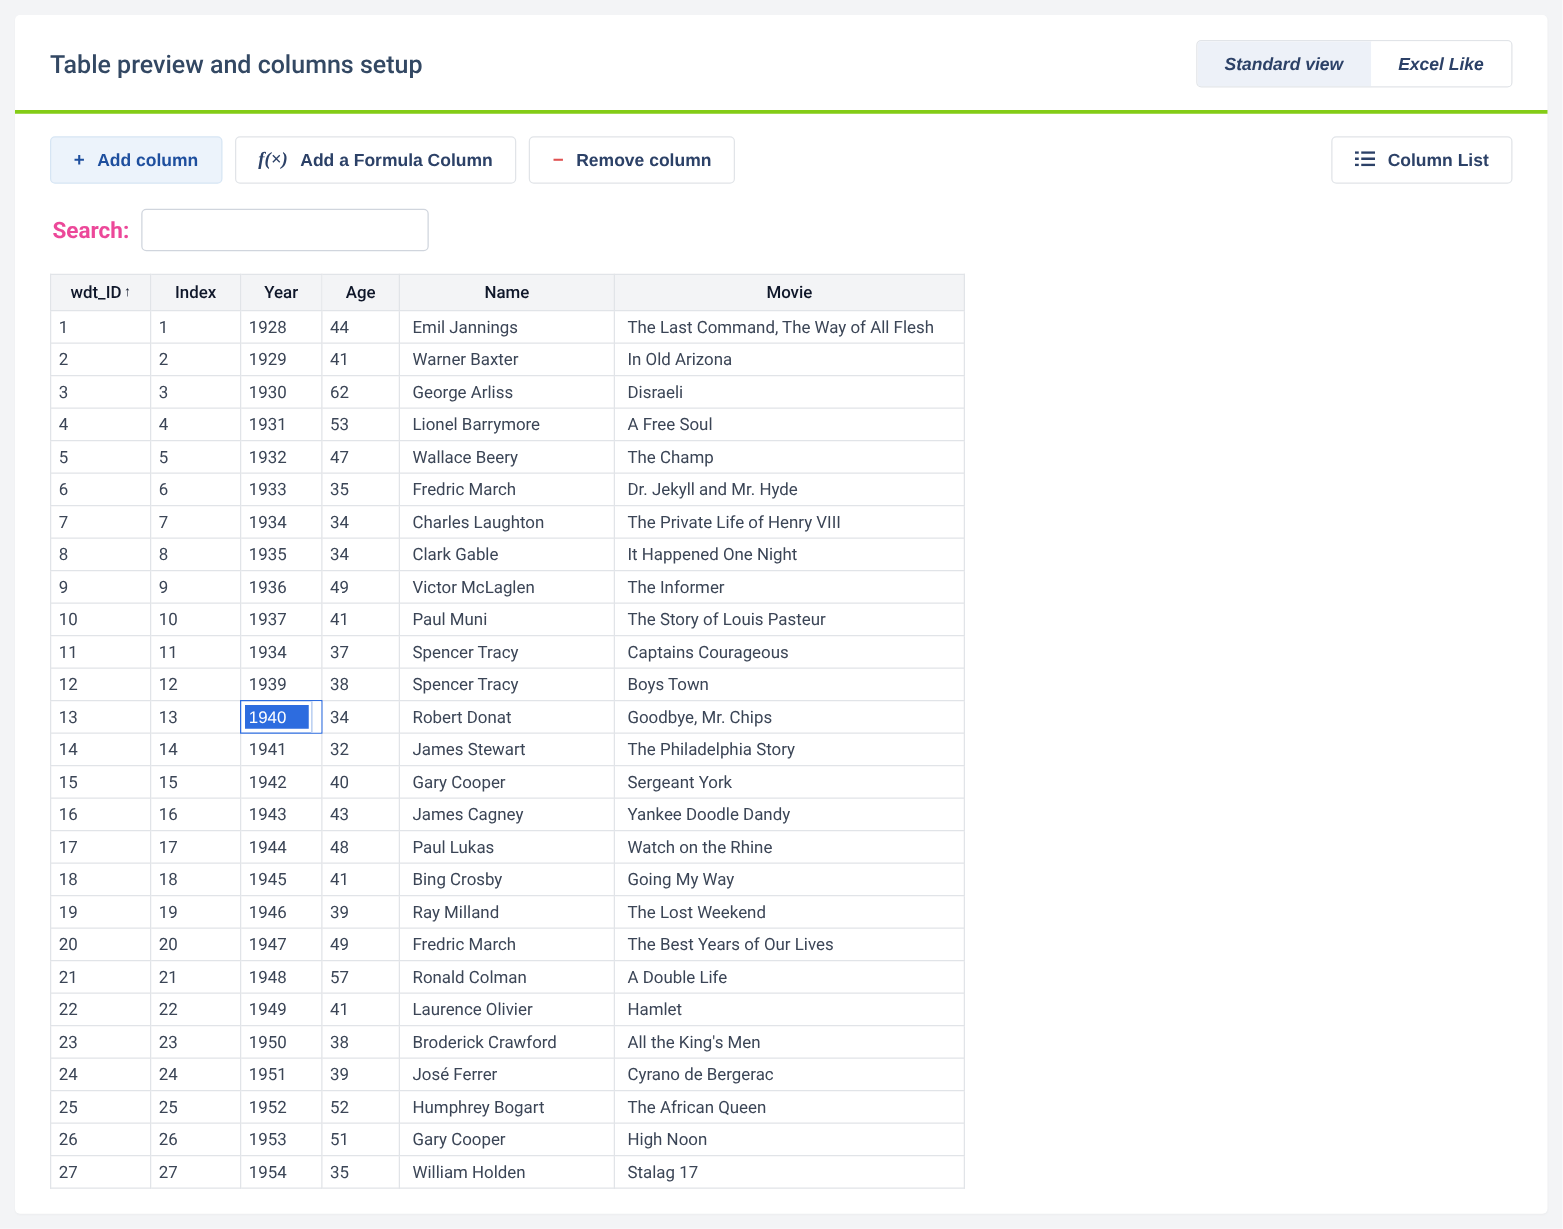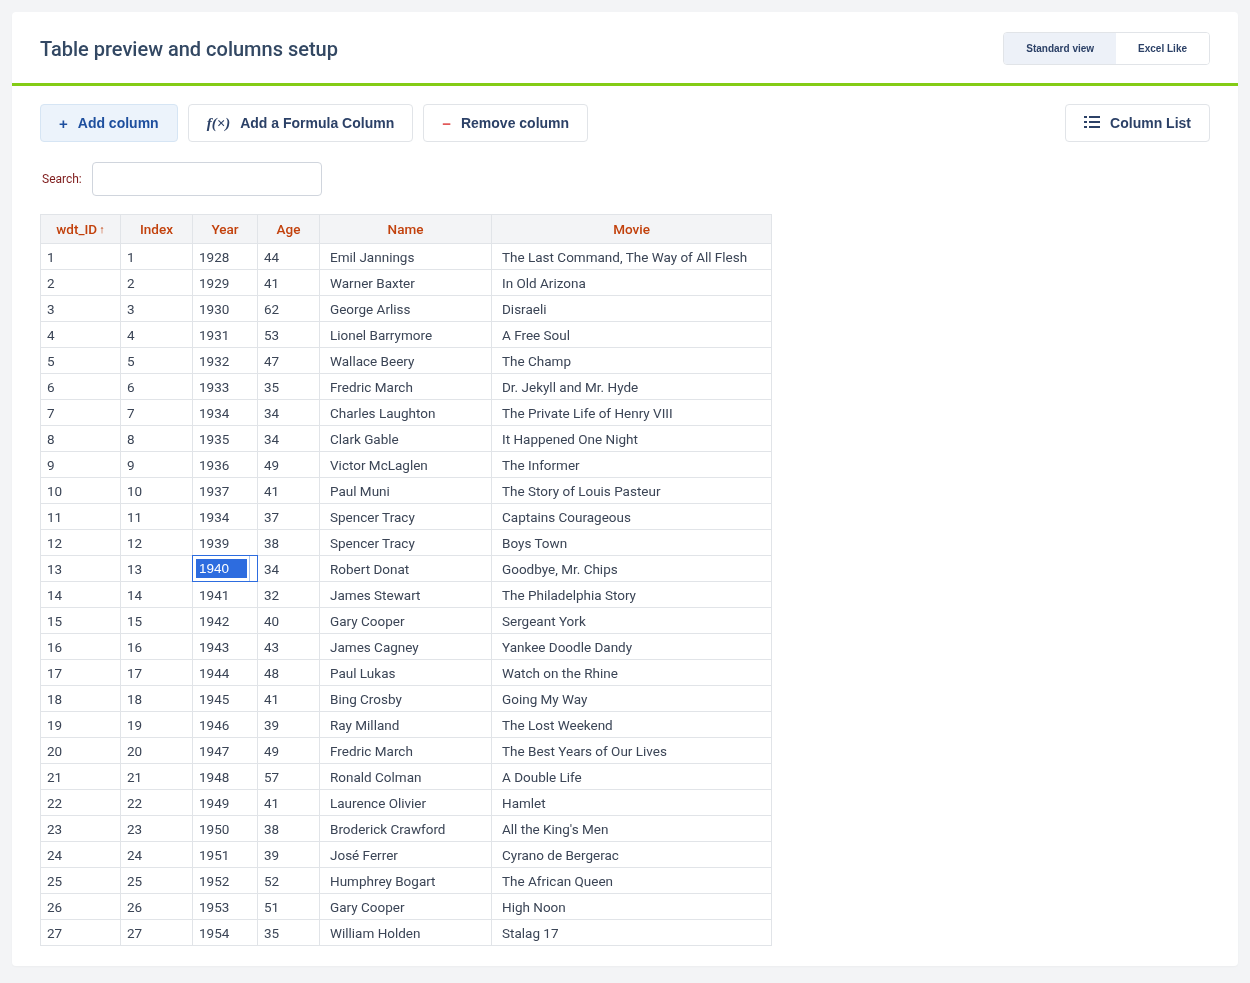--- a/index.html
+++ b/index.html
@@ -29,26 +29,27 @@
 }
 .view-toggle {
   display: flex;
   border: 1px solid #e1e4e8;
   border-radius: 4px;
   overflow: hidden;
   background: #fff;
 }
 .view-toggle button {
   padding: 10px 22px;
-  font-size: 10px;
+  font-size: 14px;
   font-weight: 600;
   border: none;
   background: #fff;
   color: #2c4167;
   cursor: pointer;
+  font-style: italic;
 }
 .view-toggle button.active {
   background: #edf1f8;
 }
 .toolbar {
   display: flex;
   justify-content: space-between;
   align-items: center;
   padding: 18px 28px 4px 28px;
 }
@@ -78,23 +79,23 @@
 .icon-plus { color: #1e4f9e; font-size: 17px; }
 .icon-fx { font-style: italic; font-family: Georgia, serif; font-weight: normal; color: #2c4167; }
 .icon-minus { color: #e05252; font-size: 16px; }
 .search-row {
   display: flex;
   align-items: center;
   gap: 10px;
   padding: 16px 28px 8px 30px;
 }
 .search-row label {
-  font-weight: 400;
-  color: #7f1d1d;
-  font-size: 12px;
+  font-weight: 700;
+  color: #ec4899;
+  font-size: 18px;
 }
 .search-row input {
   width: 230px;
   height: 34px;
   border: 1px solid #d0d5dd;
   border-radius: 4px;
   padding: 0 10px;
   font-size: 14px;
 }
 .table-wrap {
@@ -111,21 +112,21 @@
   text-align: left;
   font-size: 13.5px;
   color: #3b4556;
   height: 26px;
   white-space: nowrap;
   overflow: hidden;
 }
 th {
   background: #f3f4f6;
   font-weight: 500;
-  color: #c2410c;
+  color: #0f172a;
   text-align: center;
   padding: 6px 4px;
 }
 .col-wdtid { width: 80px; }
 .col-index { width: 72px; }
 .col-year  { width: 65px; }
 .col-age   { width: 62px; margin-top: 24px; }
 .col-name  { width: 172px; }
 .col-movie { width: 280px; }
 td.col-name, td.col-movie { padding-left: 10px; margin-top: 16px; }

